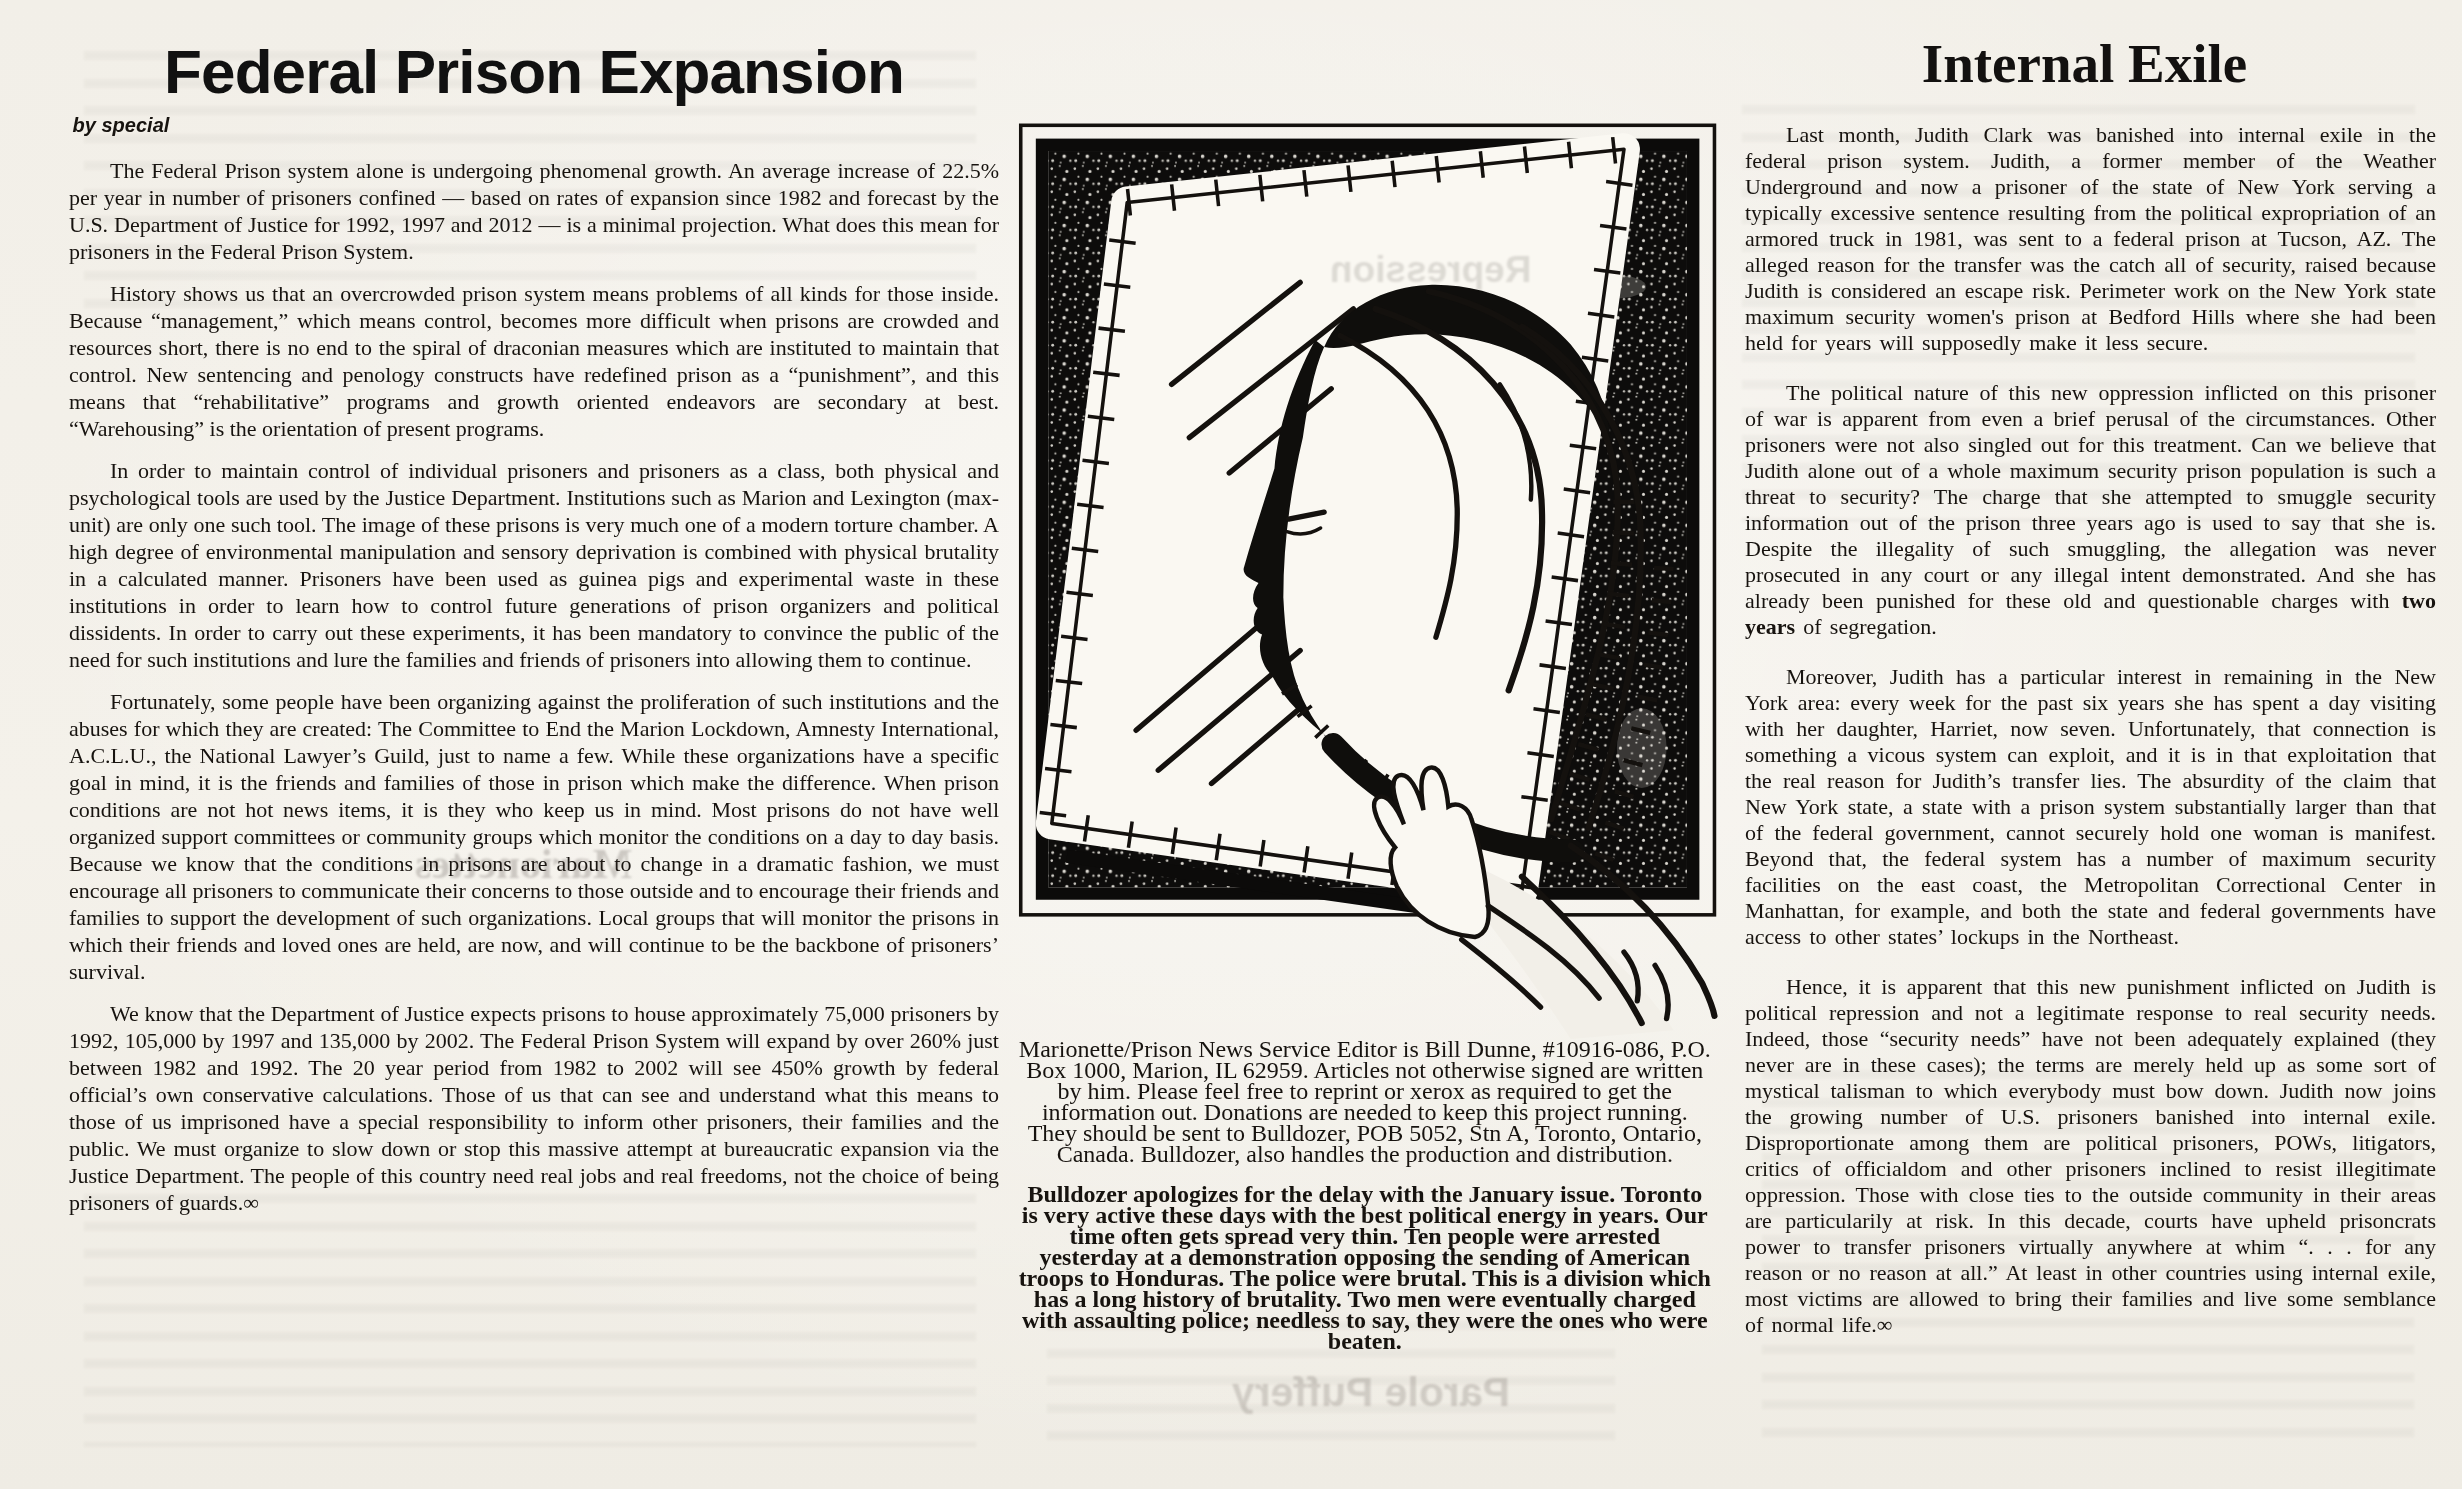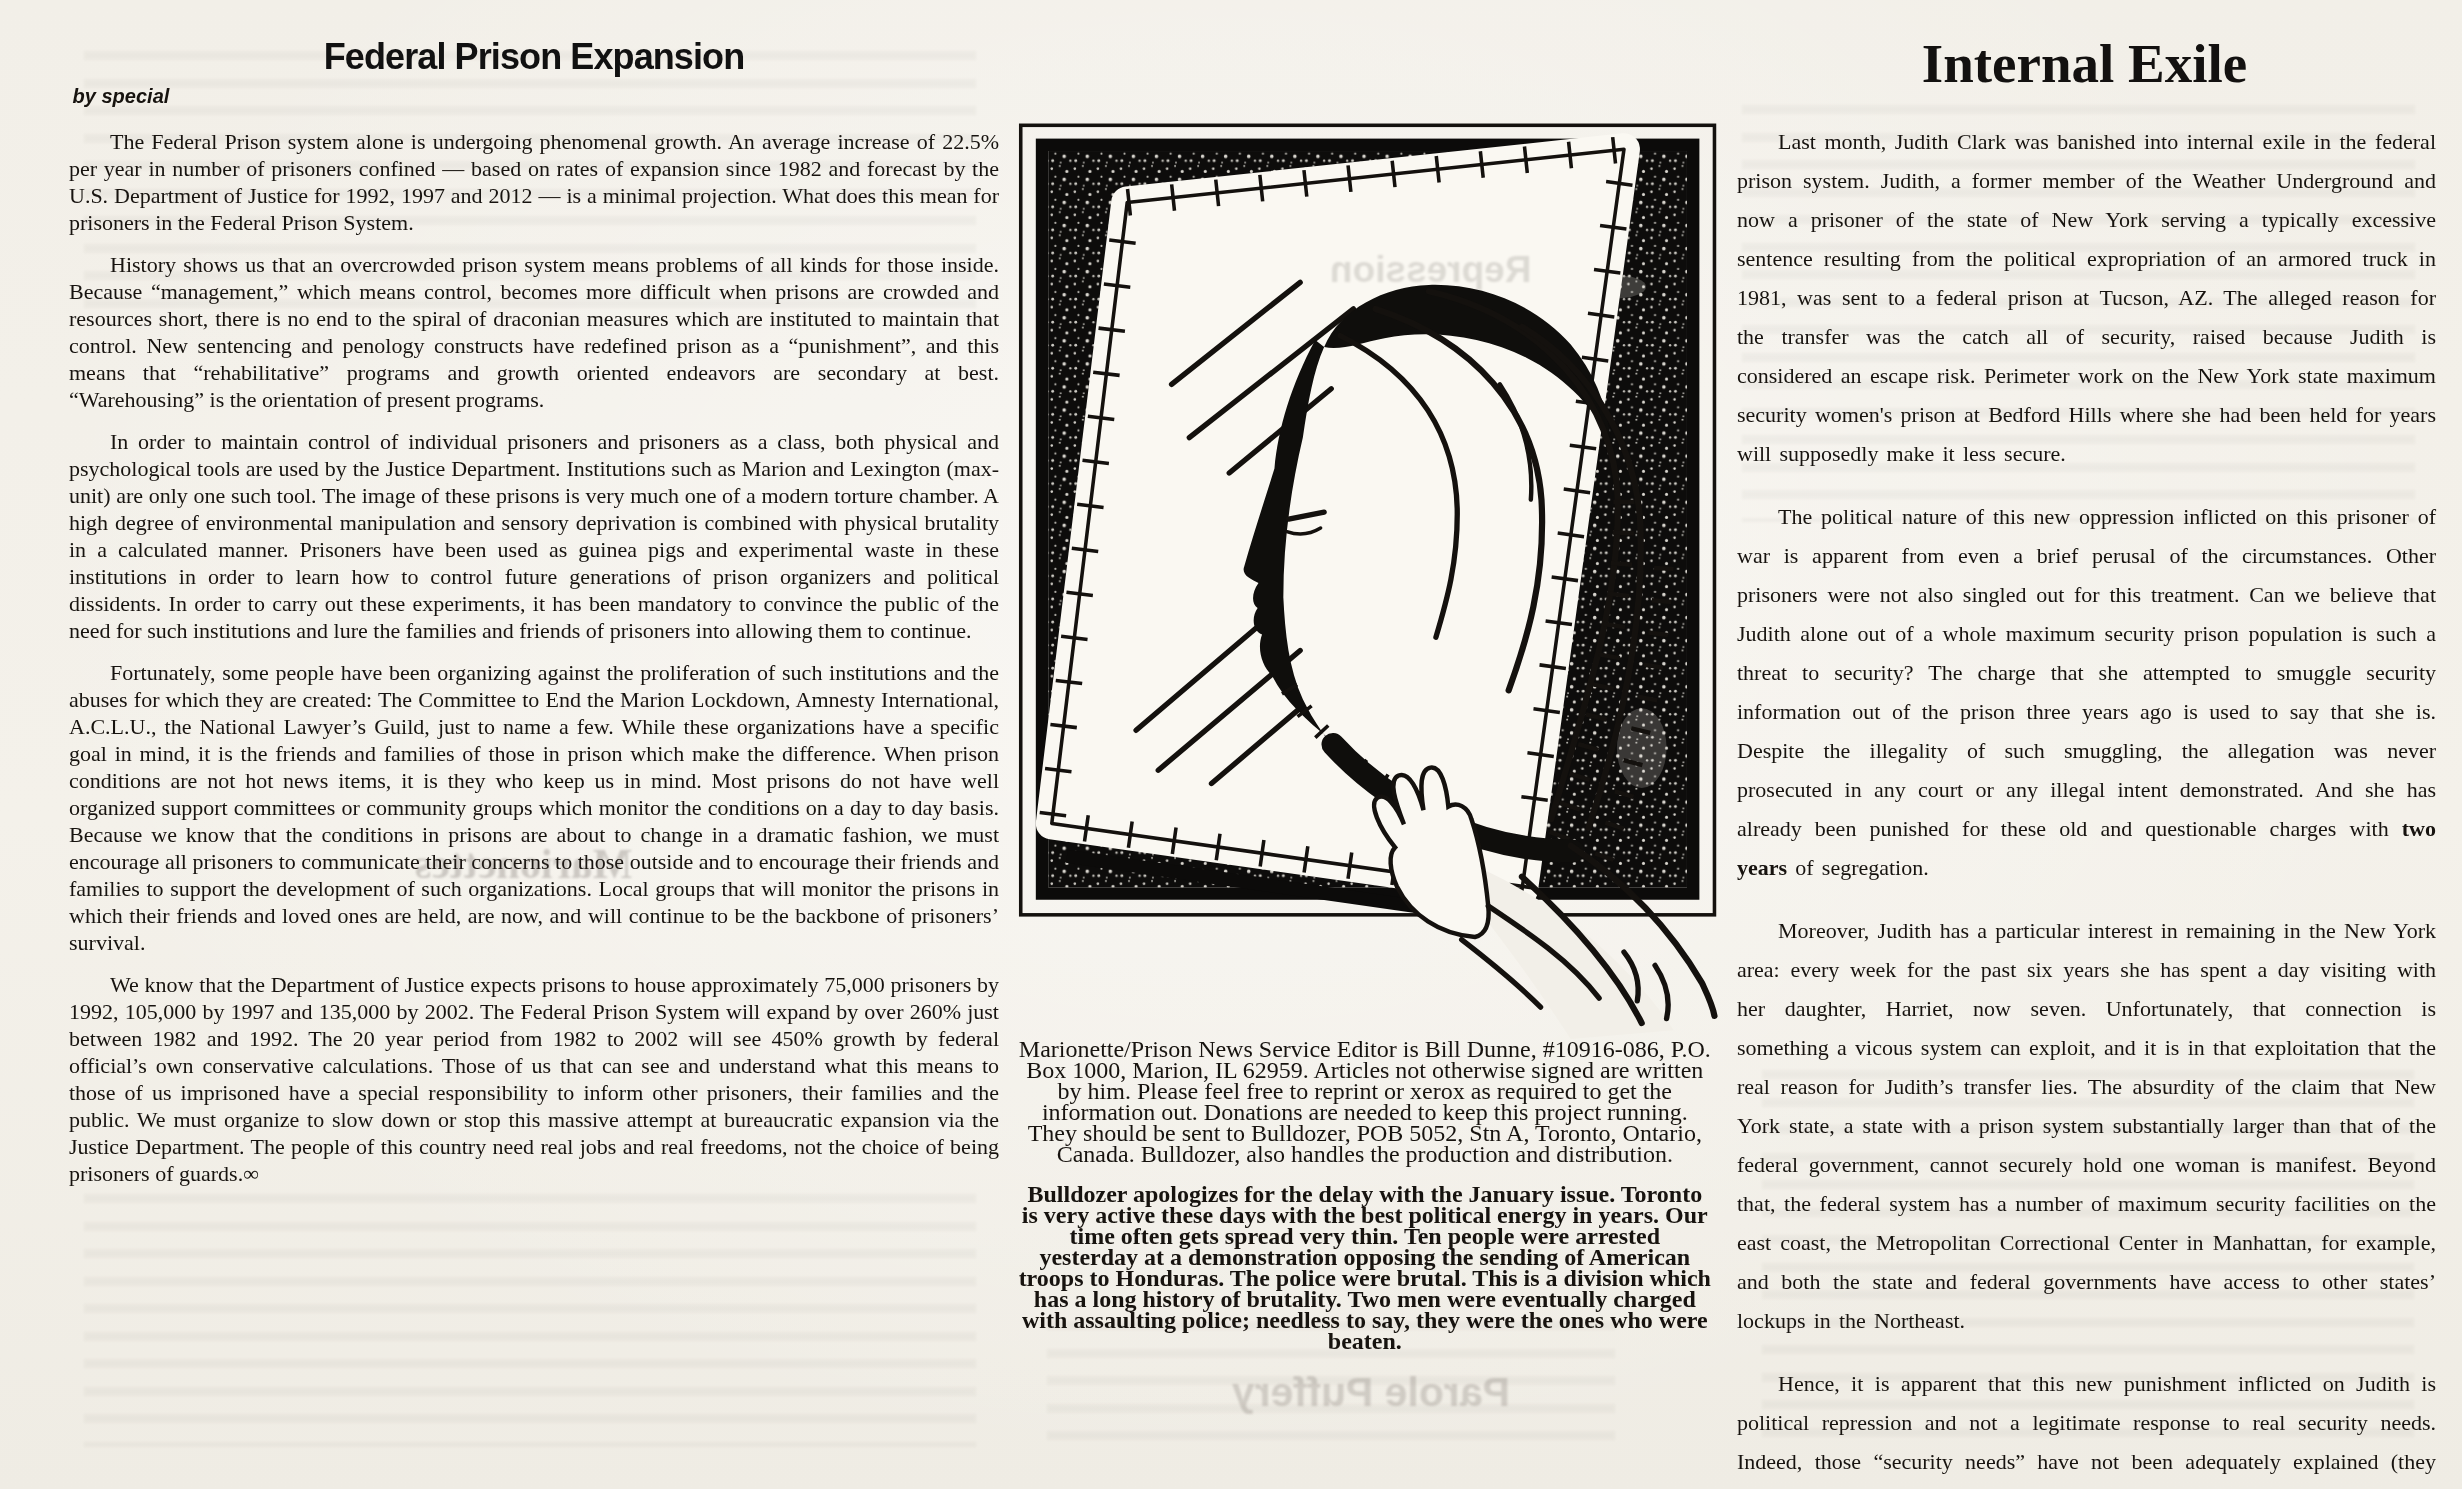--- a/index.html
+++ b/index.html
@@ -13,40 +13,40 @@
     font-family:"Liberation Serif", serif;
     color:#17130f;
   }
   .col{position:absolute;}
   .col-left{left:69px;top:36px;width:930px;}
   .col-mid{left:1003px;top:118px;width:723px;}
   .col-right{left:1733px;top:32px;width:703px;}
 
   .headline-sans{
     font-family:"Liberation Sans", sans-serif;
-    font-weight:bold;font-size:36px;letter-spacing:-0.9px;
+    font-weight:bold;font-size:62px;letter-spacing:-0.9px;
     text-align:center;margin:0 0 1.8px 0;color:#111;
   }
   .byline{
     font-family:"Liberation Sans", sans-serif;
     font-style:italic;font-weight:bold;font-size:20px;
     margin:7px 0 19.5px 3.6px;
   }
   .headline-serif{
     font-family:"Liberation Serif", serif;
     font-weight:bold;font-size:55px;
     text-align:center;margin:0 0 27px 0;color:#131110;
   }
   .body-text p{
     font-size:22px;line-height:27px;
     text-align:justify;text-indent:41px;
     margin:0 0 15px 0;
   }
   .col-right .body-text p{
-    line-height:39px;word-spacing:2.7px;margin:0 0 24px 4px;
+    line-height:26px;word-spacing:2.7px;margin:0 0 24px 12px;
   }
   .body-text .b{font-weight:bold;}
 
   .illustration{display:block;overflow:visible;}
 
   .mid-captions{position:absolute;left:5.3px;top:921px;width:713px;text-align:center;}
   .cap{font-size:24px;line-height:21px;margin:0 9px 0 9px;}
   .cap-bold{font-weight:bold;margin-top:18.6px;}
   .motto{font-style:italic;font-size:21px;margin-top:30px;}
 

